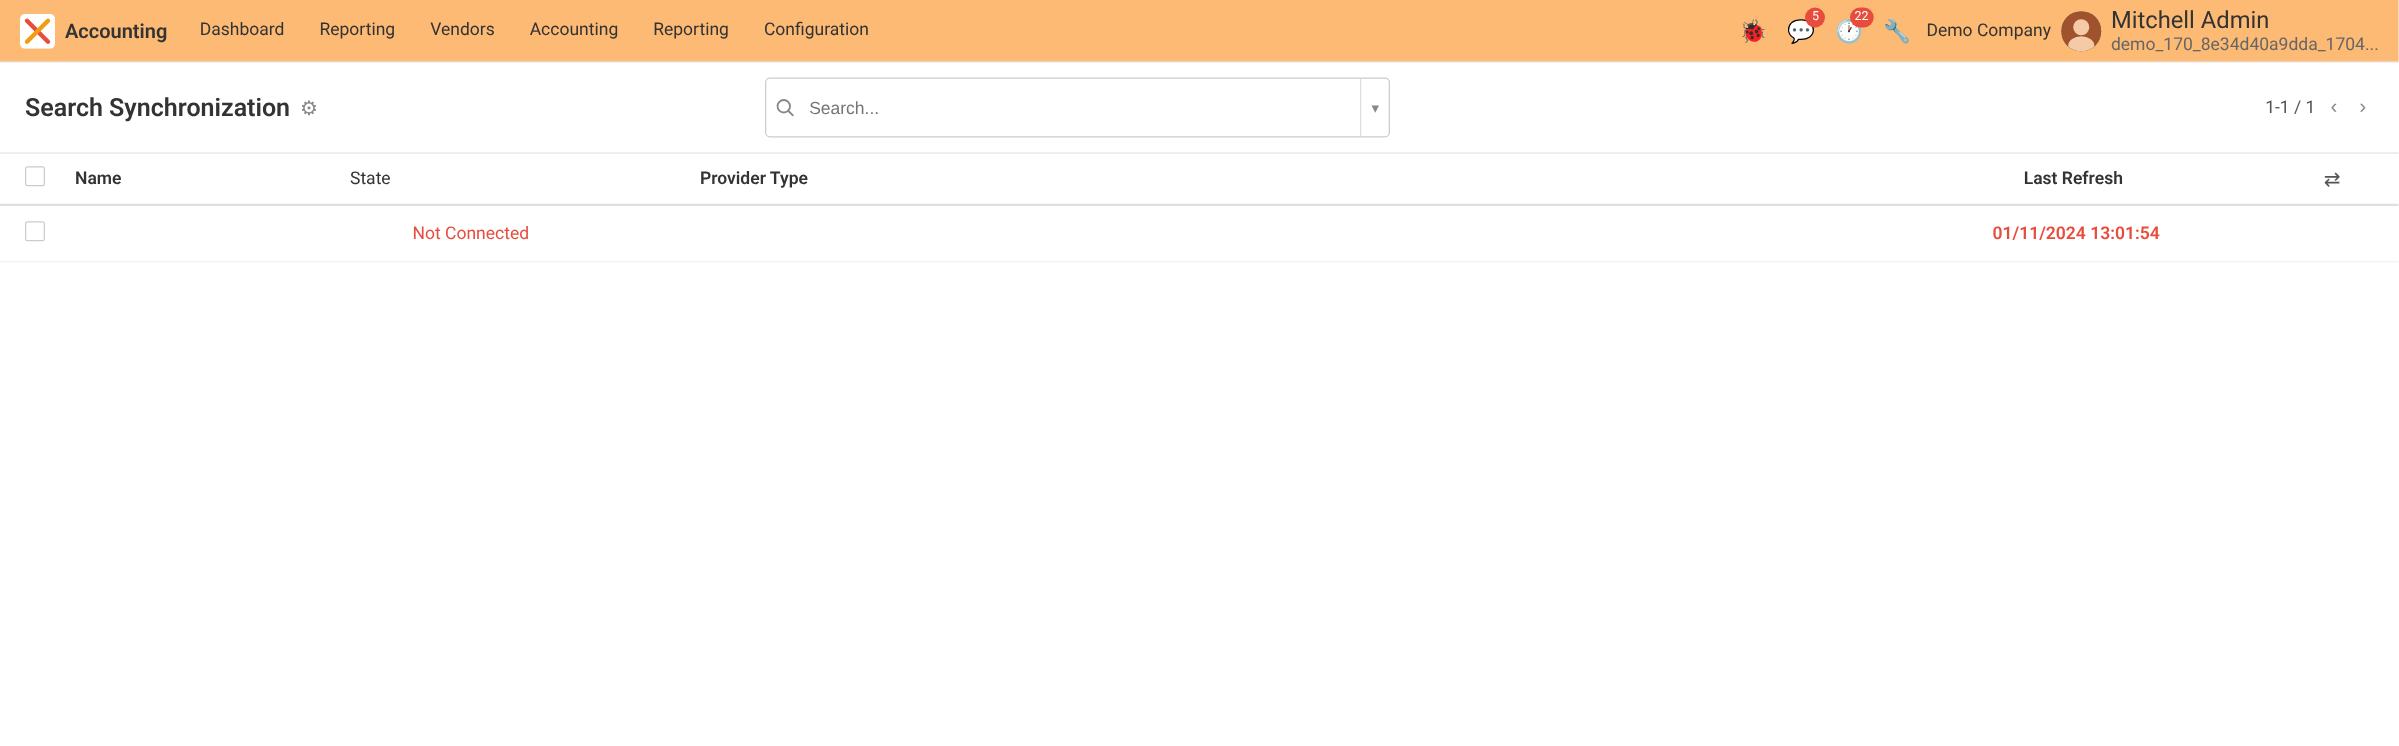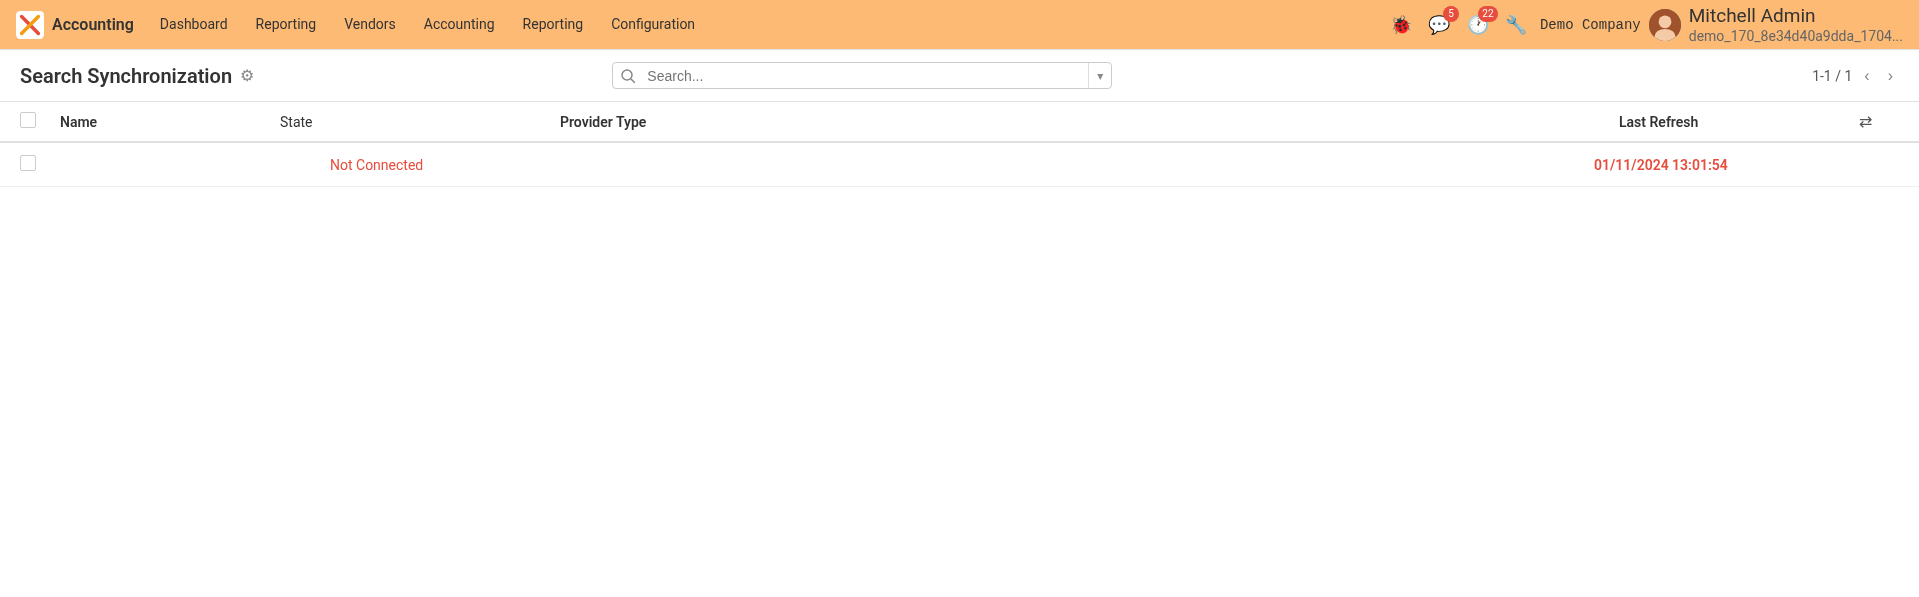--- a/index.html
+++ b/index.html
@@ -77,21 +77,20 @@
       text-align: center;
       line-height: 14px;
     }
     .demo-company {
       display: flex;
       align-items: center;
       gap: 6px;
       color: #333;
       cursor: pointer;
       font-size: 14px;
-      font-family: Liberation Mono, monospace;
     }
     .user-avatar {
       width: 32px;
       height: 32px;
       border-radius: 50%;
       background: #6c757d;
       overflow: hidden;
       display: flex;
       align-items: center;
       justify-content: center;
@@ -143,21 +142,21 @@
     }
     .search-area {
       flex: 1;
       max-width: 500px;
       margin: 0 auto;
       display: flex;
       align-items: center;
       border: 1px solid #ccc;
       border-radius: 4px;
       overflow: hidden;
-      height: 27px;
+      height: 48px;
     }
     .search-icon-wrap {
       padding: 0 8px;
       color: #888;
       display: flex;
       align-items: center;
     }
     .search-input {
       flex: 1;
       border: none;

